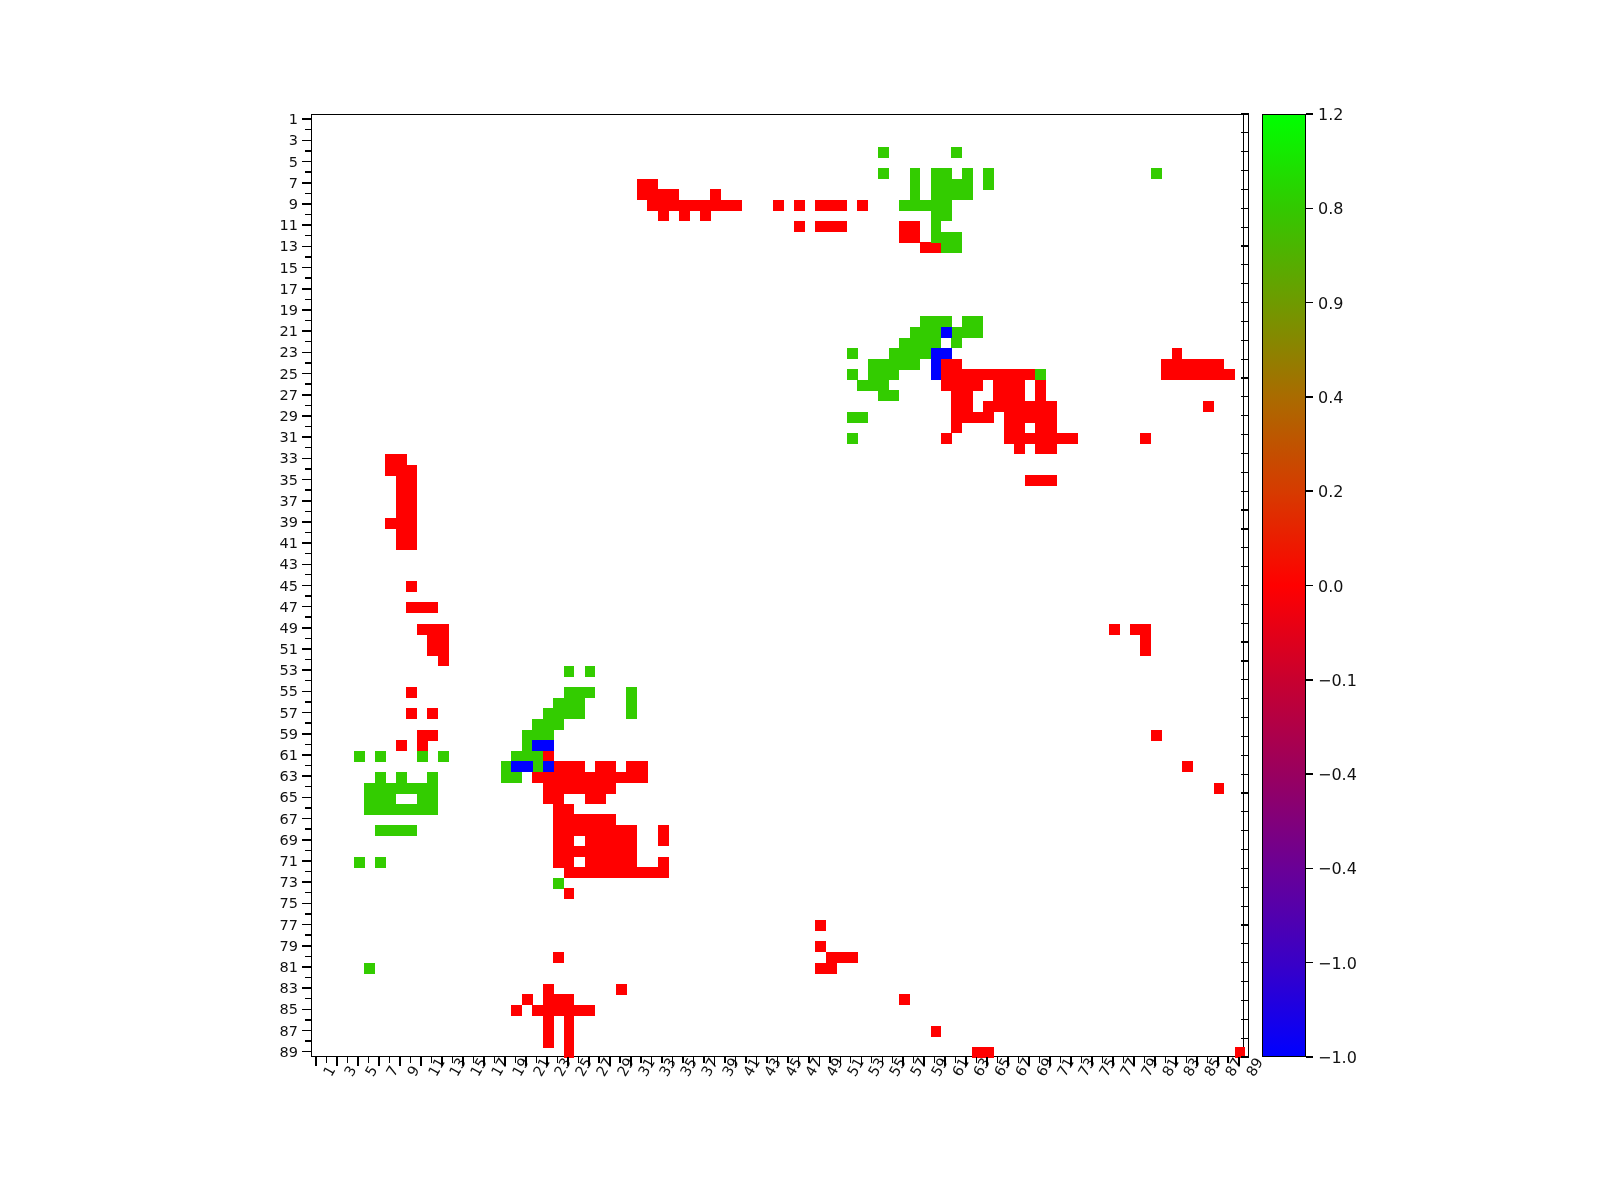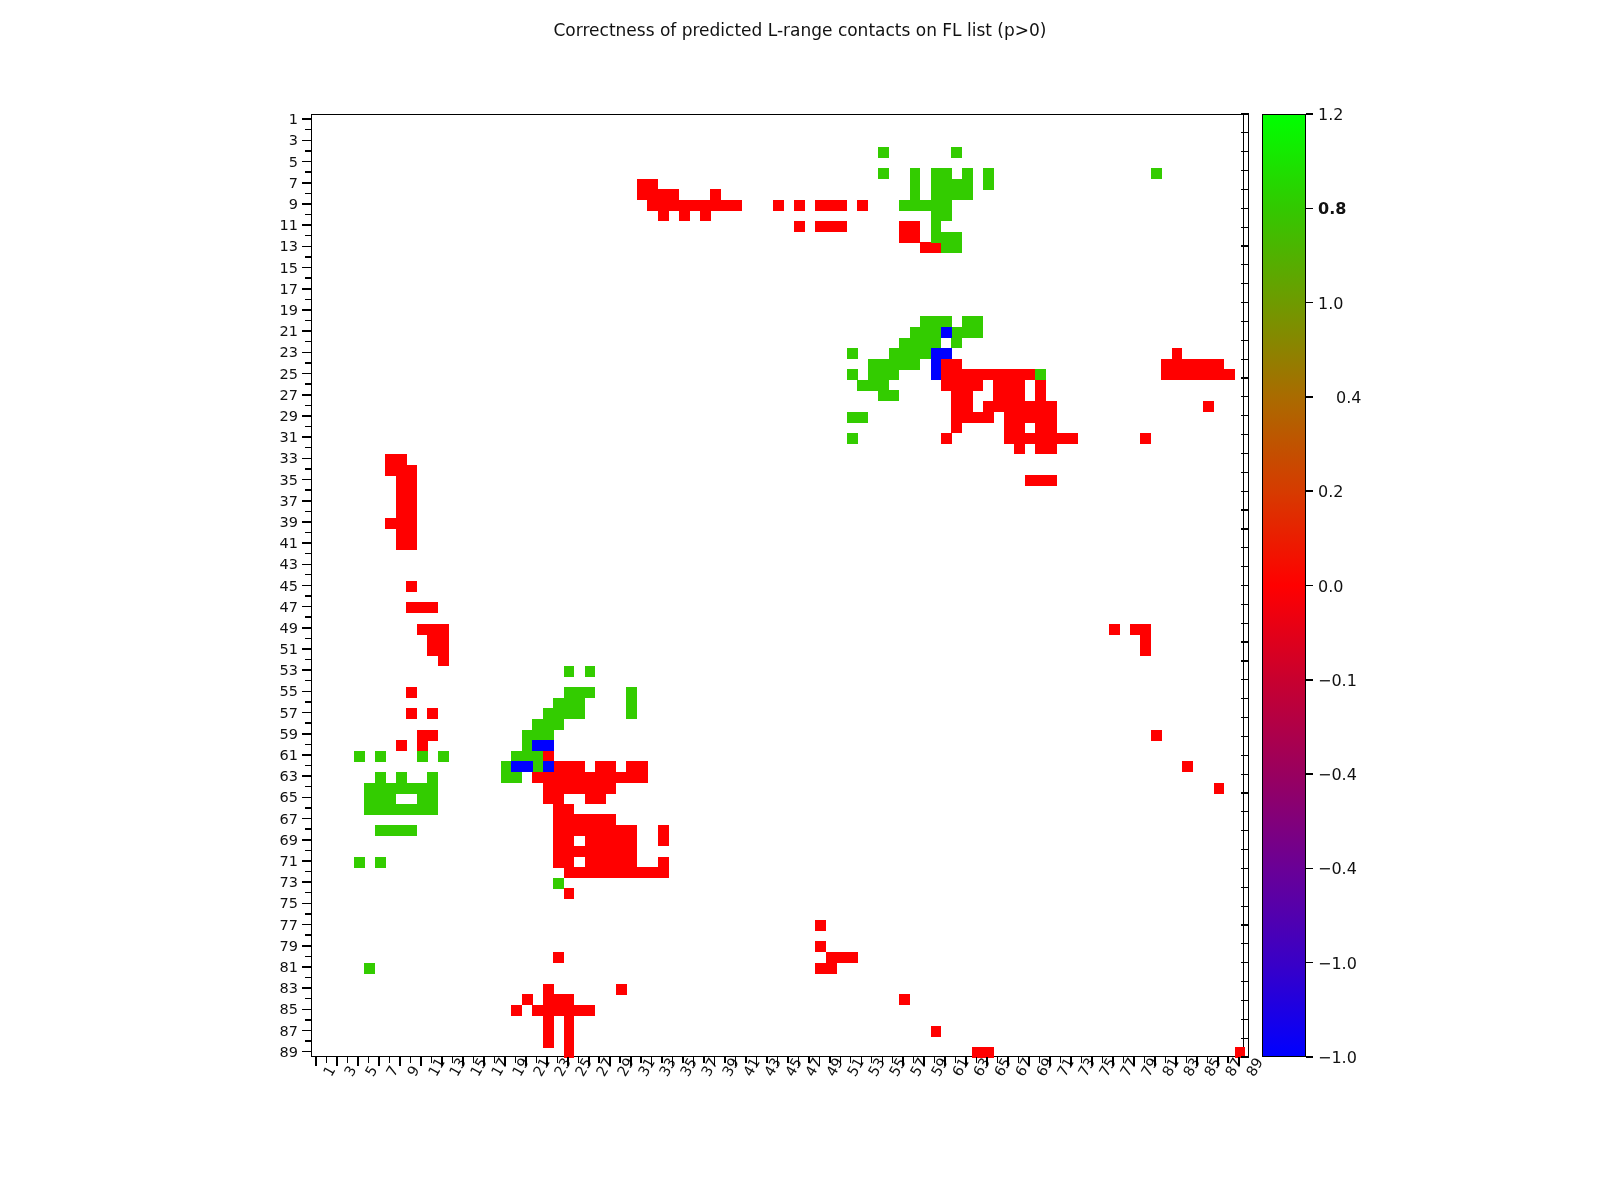--- a/index.html
+++ b/index.html
@@ -40,21 +40,20 @@
   .cbar-label{position:absolute;left:1318px;font-size:16px;color:#111;
               transform:translateY(-50%);white-space:nowrap;}
   .cb-spine{position:absolute;left:1248px;top:114px;width:1.4px;height:943px;background:#000;}
 </style>
 </head>
 <body>
 
 <div class="page">
 
   <div class="title-block">
-    <div class="title-line">Correctness of predicted L-range contacts on FL list (p&gt;0)</div>
   </div>
 
 
   <div class="axes" id="axes">
     <div class="cells" id="cells">
         <div class="cell" style="left: 324.978px; top: 63.573px; width: 10.8831px; height: 10.9955px; background: rgb(255, 0, 0);"></div>
         <div class="cell" style="left: 335.461px; top: 63.573px; width: 10.8831px; height: 10.9955px; background: rgb(255, 0, 0);"></div>
         <div class="cell" style="left: 324.978px; top: 74.1685px; width: 10.8831px; height: 10.9955px; background: rgb(255, 0, 0);"></div>
         <div class="cell" style="left: 335.461px; top: 74.1685px; width: 10.8831px; height: 10.9955px; background: rgb(255, 0, 0);"></div>
         <div class="cell" style="left: 345.944px; top: 74.1685px; width: 10.8831px; height: 10.9955px; background: rgb(255, 0, 0);"></div>
@@ -756,25 +755,25 @@
       <div class="ylabel" style="position: absolute; left: 0px; width: 298px; top: 1051.7px;">89</div>
       <div class="xlabel" style="left: 1242.76px; top: 1071px;">89</div>
     </div>
 
   <div class="cb-spine"></div>
   <div class="cbar"></div>
   <div id="cbar-layer">
       <div class="cbar-tick" style="top: 113.25px;"></div>
       <div class="cbar-label" style="top: 114px;">1.2</div>
       <div class="cbar-tick" style="top: 207.55px;"></div>
-      <div class="cbar-label" style="top: 208.3px; font-weight: bold;">0.8</div>
+      <div class="cbar-label" style="top: 208.3px;">0.8</div>
       <div class="cbar-tick" style="top: 301.85px;"></div>
-      <div class="cbar-label" style="top: 302.6px;">1.0</div>
+      <div class="cbar-label" style="top: 302.6px;">0.9</div>
       <div class="cbar-tick" style="top: 396.15px;"></div>
-      <div class="cbar-label" style="top: 396.9px; margin-left: 18px;">0.4</div>
+      <div class="cbar-label" style="top: 396.9px;">0.4</div>
       <div class="cbar-tick" style="top: 490.45px;"></div>
       <div class="cbar-label" style="top: 491.2px;">0.2</div>
       <div class="cbar-tick" style="top: 584.75px;"></div>
       <div class="cbar-label" style="top: 585.5px;">0.0</div>
       <div class="cbar-tick" style="top: 679.05px;"></div>
       <div class="cbar-label" style="top: 679.8px;">−0.1</div>
       <div class="cbar-tick" style="top: 773.35px;"></div>
       <div class="cbar-label" style="top: 774.1px;">−0.4</div>
       <div class="cbar-tick" style="top: 867.65px;"></div>
       <div class="cbar-label" style="top: 868.4px;">−0.4</div>

